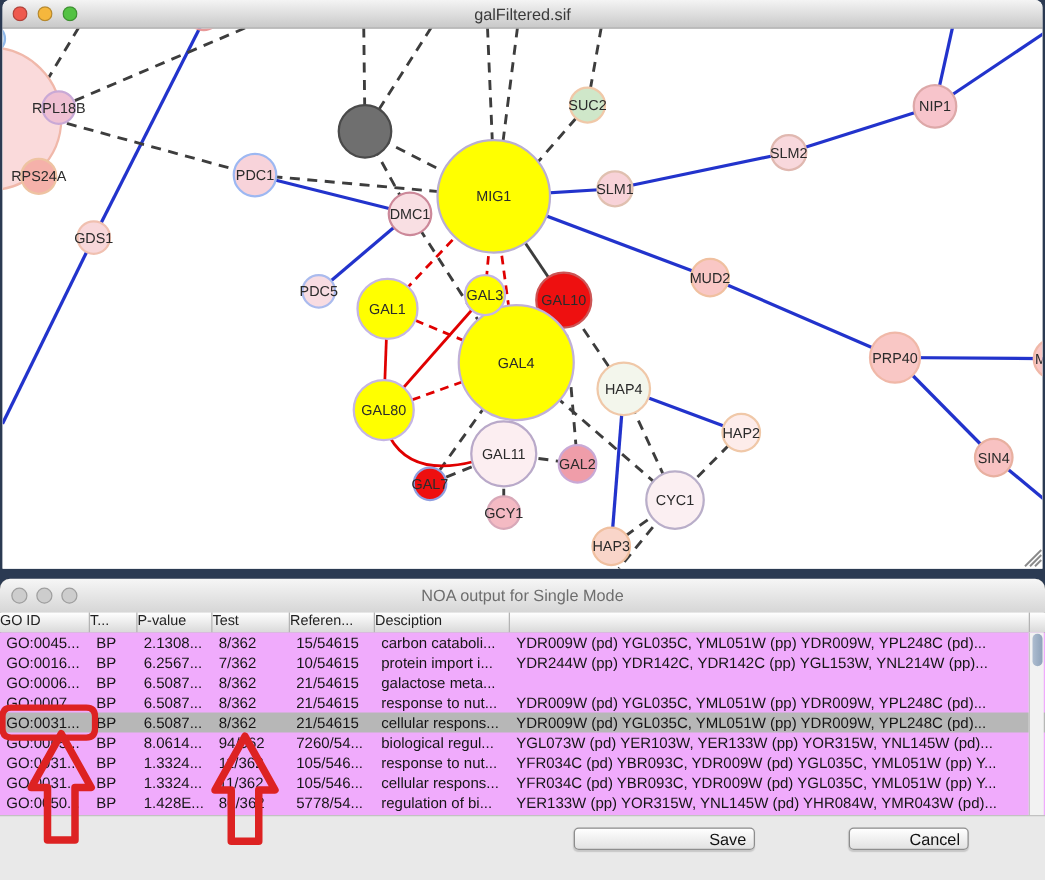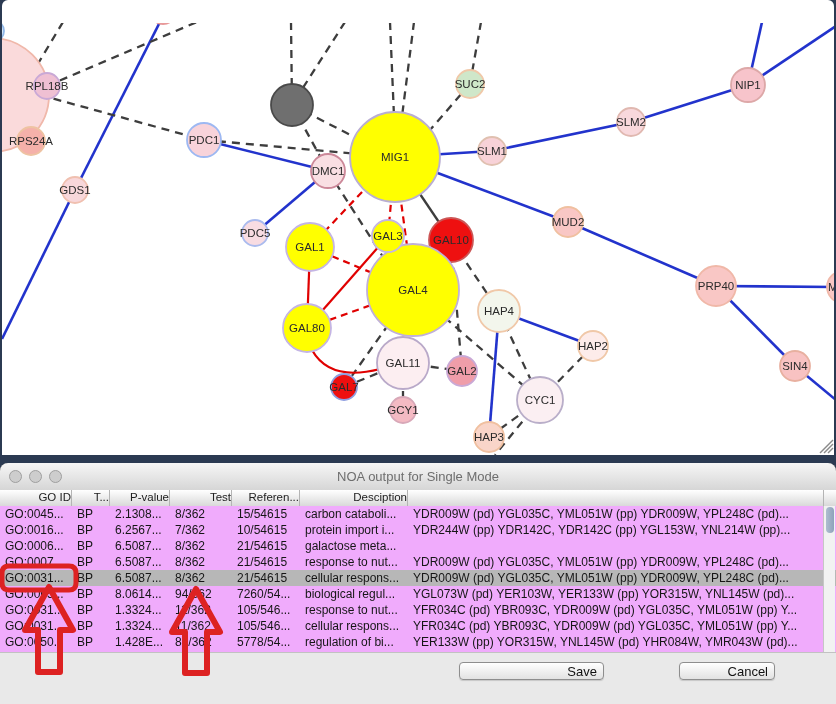--- a/index.html
+++ b/index.html
@@ -30,21 +30,21 @@
   .noa-titlebar{position:absolute;left:0;top:0;width:100%;height:27px;
     background:linear-gradient(#f6f6f6,#d6d6d6);border-bottom:1px solid #9a9a9a;
     display:flex;align-items:center;justify-content:center;border-radius:8px 8px 0 0;}
   .noa-titlebar .title{font-size:13px;color:#6e6e6e;}
   .noa-lights{position:absolute;left:9px;top:7px;display:flex;gap:7px;}
   .gray-light{width:13px;height:13px;border-radius:50%;background:#cdcdcd;
     box-sizing:border-box;border:1px solid #9f9f9f;}
   .thead{position:absolute;left:0;top:27px;width:100%;height:16px;
     background:linear-gradient(#ffffff,#d9d9d9);border-bottom:1px solid #a8a8a8;
     display:grid;grid-template-columns:72px 38px 60px 62px 68px 108px 1fr 12px;}
-  .thead .hcell{font-size:11.5px;color:#222;text-align:right;line-height:15px;
+  .thead .hcell{font-size:11.5px;color:#222;text-align:left;line-height:15px;
     border-right:1px solid #b4b4b4;overflow:hidden;white-space:nowrap;}
   .tbody{position:absolute;left:0;top:43px;width:100%;height:146px;background:#f0abfc;}
   .trow{display:grid;grid-template-columns:72px 38px 60px 62px 68px 108px 1fr;height:16px;}
   .trow.selected{background:#b7b7b7;}
   .tcell{font-size:12px;color:#161616;line-height:16px;padding-left:5px;
     overflow:hidden;white-space:nowrap;}
   .tcell.last{padding-right:26px;}
   .vscroll{position:absolute;left:823px;top:43px;width:12px;height:146px;
     background:#f2f2f2;border-left:1px solid #c6c6c6;box-sizing:border-box;}
   .vthumb{position:absolute;left:1.5px;top:1px;width:8px;height:26px;border-radius:5px;
@@ -58,20 +58,28 @@
   .btn-save{left:459px;width:145px;}
   .btn-cancel{left:679px;width:96px;}
 
   
   .annot{position:absolute;left:0;top:0;width:836px;height:704px;pointer-events:none;z-index:50;}
 </style>
 </head>
 <body>
 
 <div class="graph-window">
+  <div class="titlebar">
+    <div class="lights">
+      <span class="light" id="gl0" style="background: rgb(238, 90, 78);"></span>
+      <span class="light" id="gl1" style="background: rgb(245, 183, 61);"></span>
+      <span class="light" id="gl2" style="background: rgb(83, 194, 67);"></span>
+    </div>
+    <span class="title">galFiltered.sif</span>
+  </div>
   <div class="graph-canvas">
     <svg id="graph-svg" width="832" height="432" viewBox="2 23 832 432">
       <g id="edges-layer">
           <line class="pp" x1="163" y1="16" x2="75" y2="190"></line>
           <line class="pp" x1="75" y1="190" x2="2" y2="339"></line>
           <line class="pp" x1="204" y1="140" x2="328" y2="171"></line>
           <line class="pp" x1="328" y1="171" x2="255" y2="233"></line>
           <line class="pp" x1="395" y1="157" x2="492" y2="151"></line>
           <line class="pp" x1="492" y1="151" x2="631" y2="122"></line>
           <line class="pp" x1="631" y1="122" x2="748" y2="85"></line>

